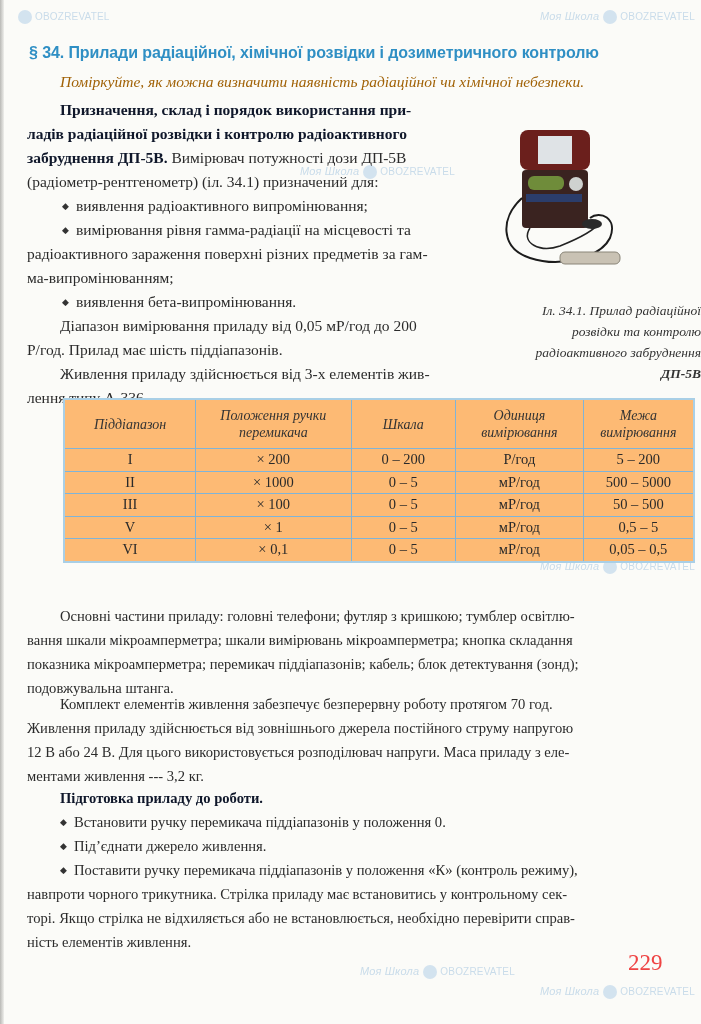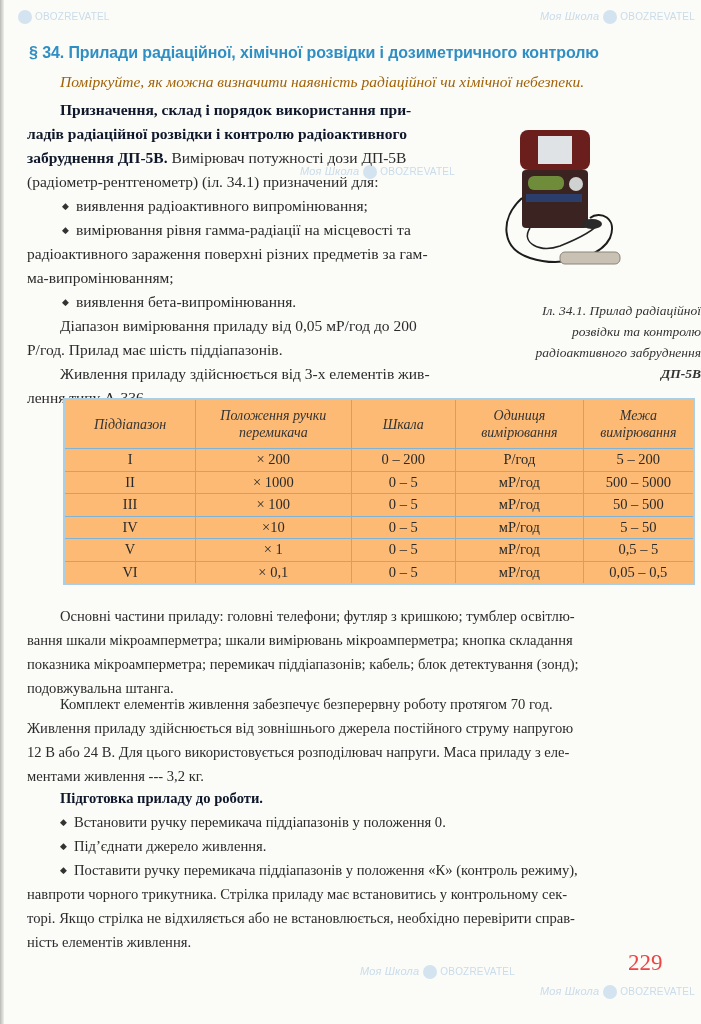--- a/index.html
+++ b/index.html
@@ -115,27 +115,20 @@
         <td>500 – 5000</td>
     </tr>
     <tr>
       <td>III</td>
         <td>× 100</td>
         <td>0 – 5</td>
         <td>мР/год</td>
         <td>50 – 500</td>
     </tr>
     <tr>
-      <td>IV</td>
-        <td>×10</td>
-        <td>0 – 5</td>
-        <td>мР/год</td>
-        <td>5 – 50</td>
-    </tr>
-    <tr>
       <td>V</td>
         <td>× 1</td>
         <td>0 – 5</td>
         <td>мР/год</td>
         <td>0,5 – 5</td>
     </tr>
     <tr>
       <td>VI</td>
         <td>× 0,1</td>
         <td>0 – 5</td>

